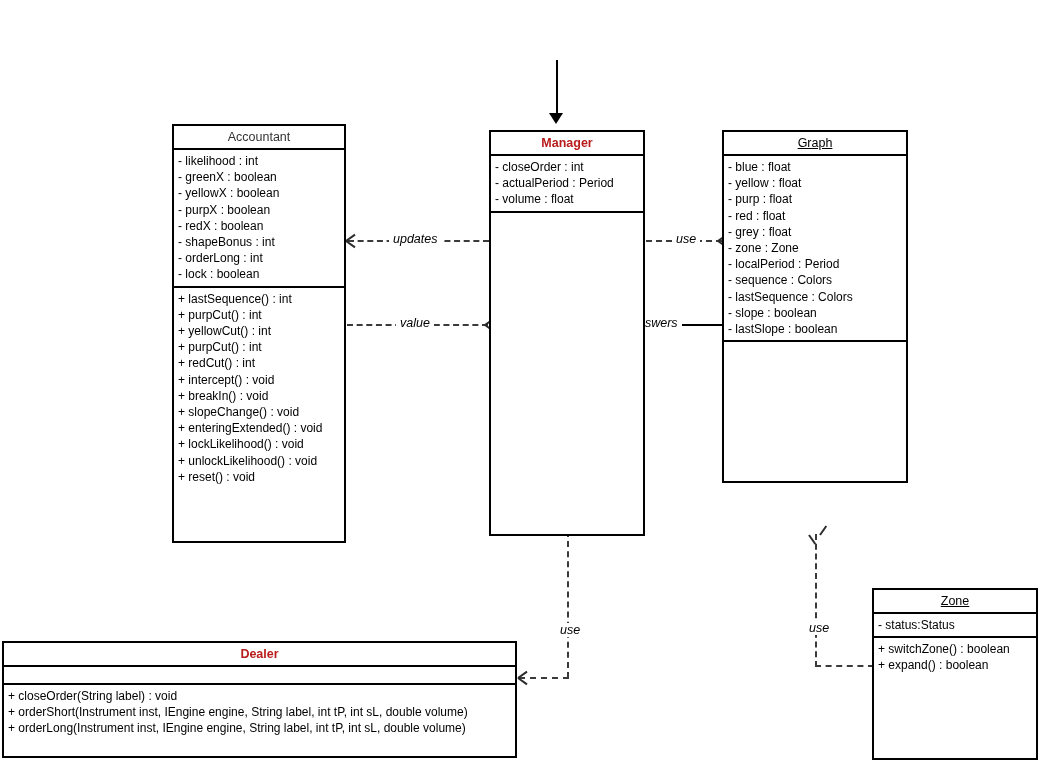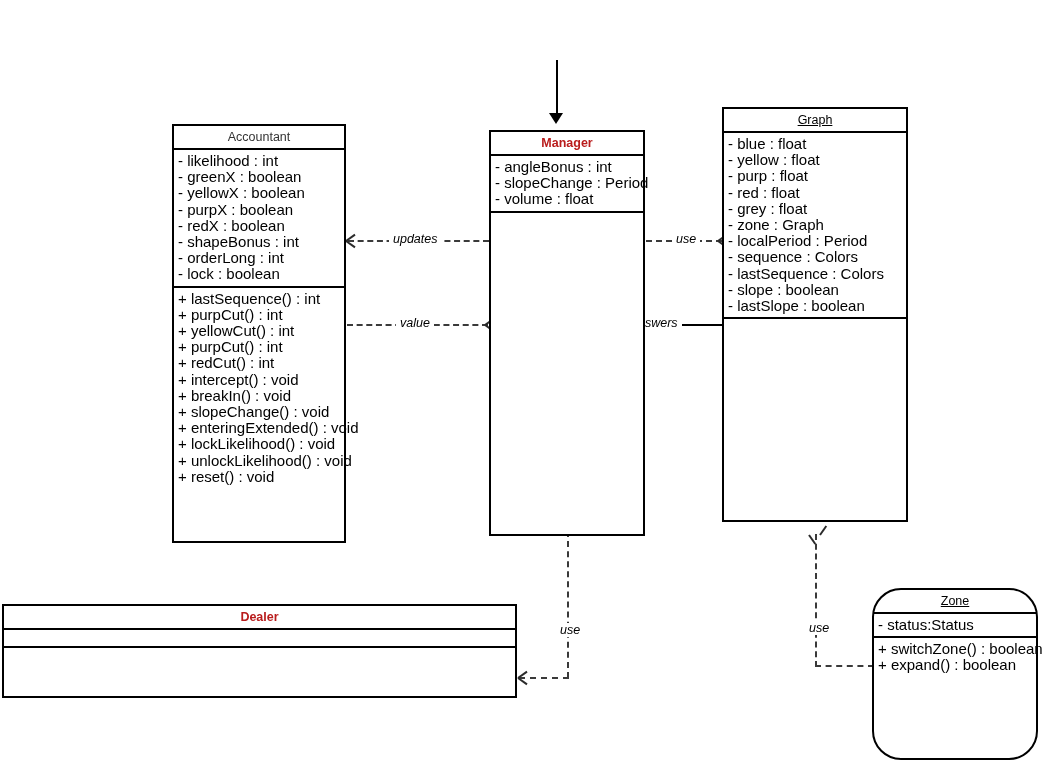--- a/index.html
+++ b/index.html
@@ -42,21 +42,21 @@
   .uml-title.plain { color: #333333; }
 
   .uml-compartment {
     box-sizing: border-box;
     padding: 3px 0 3px 3px;
   }
   .uml-compartment.sep {
     border-bottom: 2px solid #000000;
   }
   .uml-row {
-    font-size: 15px;
+    font-size: 12px;
     line-height: 16.2px;
     color: #000000;
     white-space: nowrap;
     padding-left: 1px;
   }
   .uml-compartment.empty-small { height: 18px; }
 
   
   .conn {
     position: absolute;
@@ -159,59 +159,64 @@
       <div class="uml-row">+ enteringExtended() : void</div>
       <div class="uml-row">+ lockLikelihood() : void</div>
       <div class="uml-row">+ unlockLikelihood() : void</div>
       <div class="uml-row">+ reset() : void</div>
     </div>
   </div>
 
   <div class="uml-class" style="left:489px; top:124px; width:156px; height:406px;">
     <div class="uml-title bold">Manager</div>
     <div class="uml-compartment sep">
-      <div class="uml-row">- angleBonus : int</div>
-      <div class="uml-row">- slopeChange : Period</div>
+      <div class="uml-row">- closeOrder : int</div>
+      <div class="uml-row">- actualPeriod : Period</div>
       <div class="uml-row">- volume : float</div>
     </div>
     <div class="uml-compartment"></div>
   </div>
 
-  <div class="uml-class" style="left:722px; top:101px; width:186px; height:415px;">
+  <div class="uml-class" style="left:722px; top:124px; width:186px; height:353px;">
     <div class="uml-title underline">Graph</div>
     <div class="uml-compartment sep">
       <div class="uml-row">- blue : float</div>
       <div class="uml-row">- yellow : float</div>
       <div class="uml-row">- purp : float</div>
       <div class="uml-row">- red : float</div>
       <div class="uml-row">- grey : float</div>
-      <div class="uml-row">- zone : Graph</div>
+      <div class="uml-row">- zone : Zone</div>
       <div class="uml-row">- localPeriod : Period</div>
       <div class="uml-row">- sequence : Colors</div>
       <div class="uml-row">- lastSequence : Colors</div>
       <div class="uml-row">- slope : boolean</div>
       <div class="uml-row">- lastSlope : boolean</div>
     </div>
     <div class="uml-compartment"></div>
   </div>
 
-  <div class="uml-class" style="left:872px; top:582px; width:166px; height:172px;border-radius:29px;">
+  <div class="uml-class" style="left:872px; top:582px; width:166px; height:172px;">
     <div class="uml-title underline">Zone</div>
     <div class="uml-compartment sep">
       <div class="uml-row">- status:Status</div>
     </div>
     <div class="uml-compartment">
       <div class="uml-row">+ switchZone() : boolean</div>
       <div class="uml-row">+ expand() : boolean</div>
     </div>
   </div>
 
-  <div class="uml-class" style="left:2px; top:598px; width:515px; height:94px;">
+  <div class="uml-class" style="left:2px; top:635px; width:515px; height:117px;">
     <div class="uml-title bold">Dealer</div>
     <div class="uml-compartment sep empty-small"></div>
+    <div class="uml-compartment">
+      <div class="uml-row">+ closeOrder(String label) : void</div>
+      <div class="uml-row">+ orderShort(Instrument inst, IEngine engine, String label, int tP, int sL, double volume)</div>
+      <div class="uml-row">+ orderLong(Instrument inst, IEngine engine, String label, int tP, int sL, double volume)</div>
+    </div>
   </div>
 
   <div class="conn v-solid" style="left:556px; top:60px; height:58px;"></div>
   <div class="arrow filled-down" style="left:549px; top:113px;"></div>
 
   <div class="conn h-dash" style="left:348px; top:240px; width:141px;"></div>
   <div class="open-arrow left" style="left:346px; top:234px;">
       <i></i>
       <i></i>
     </div>

